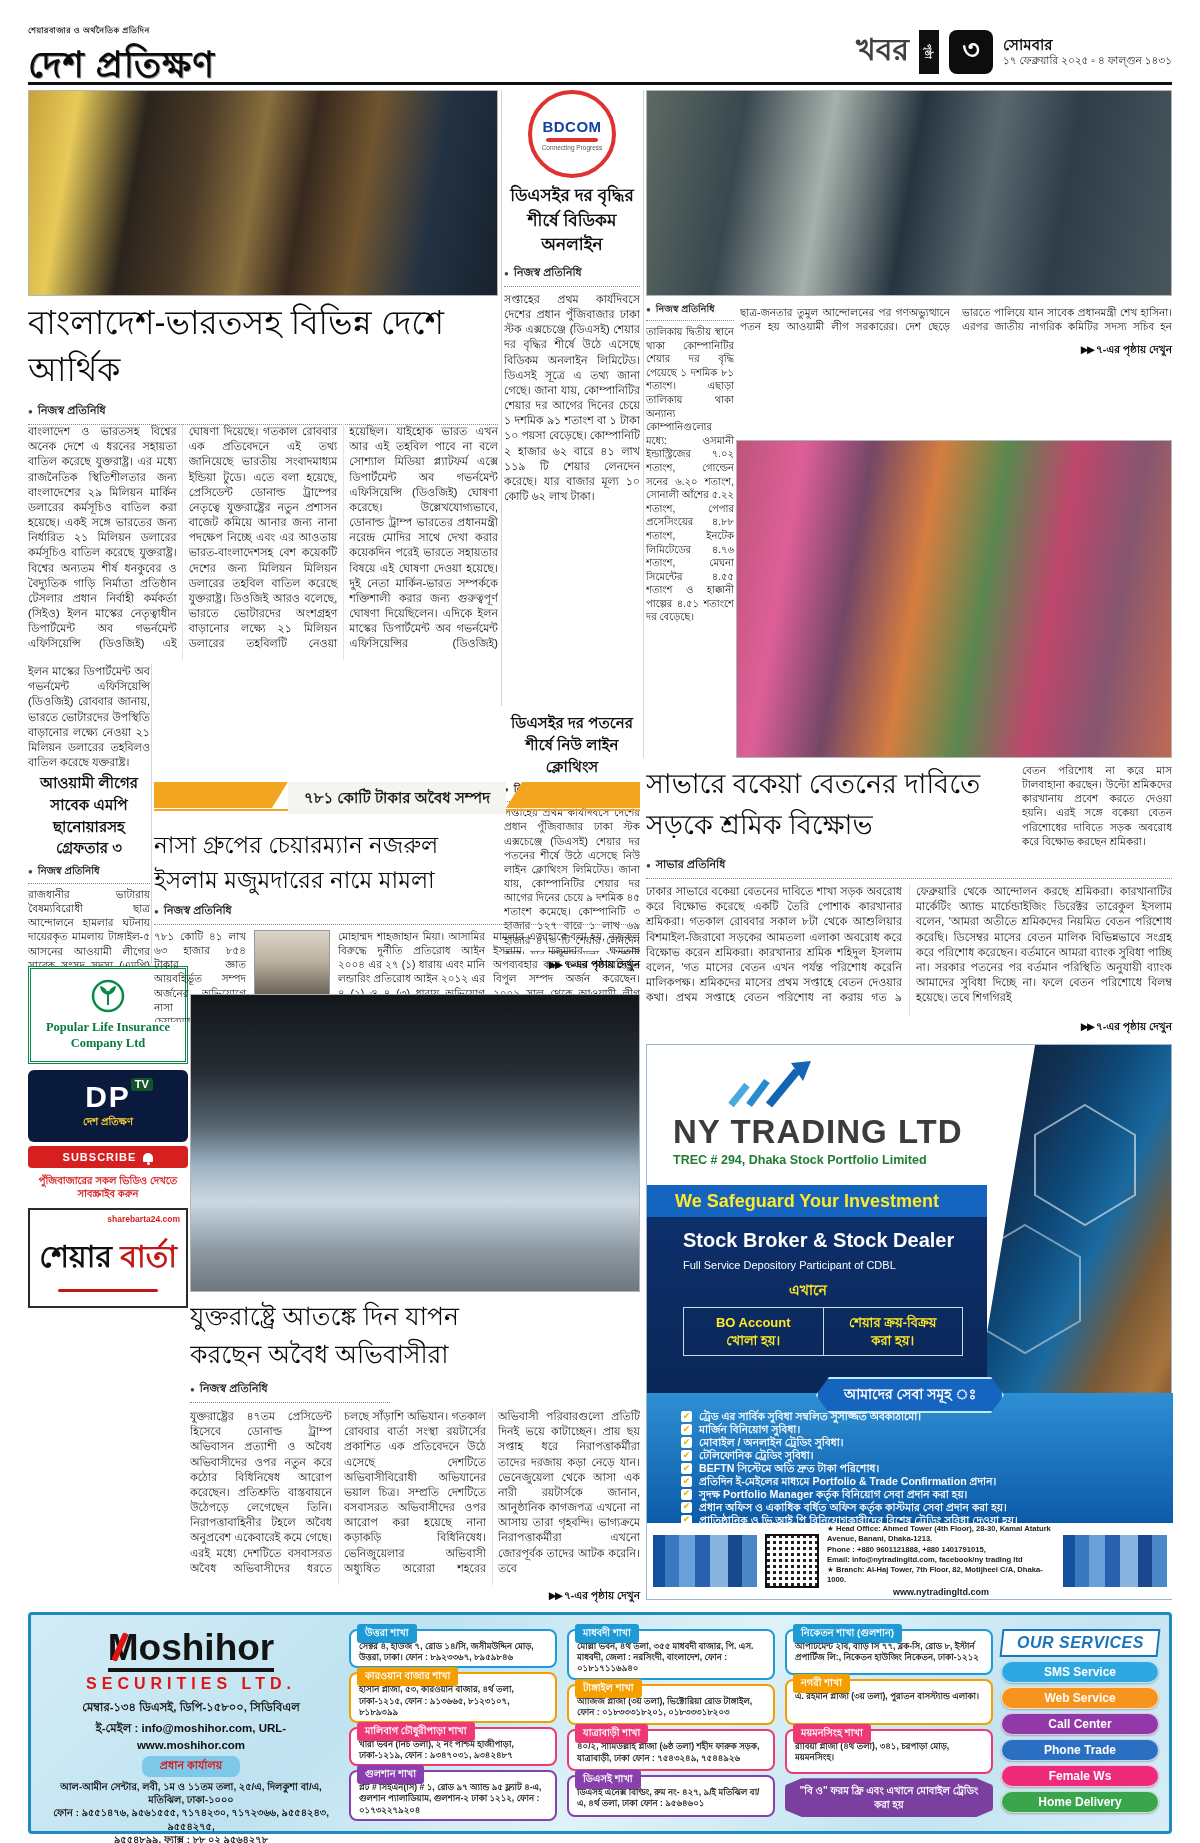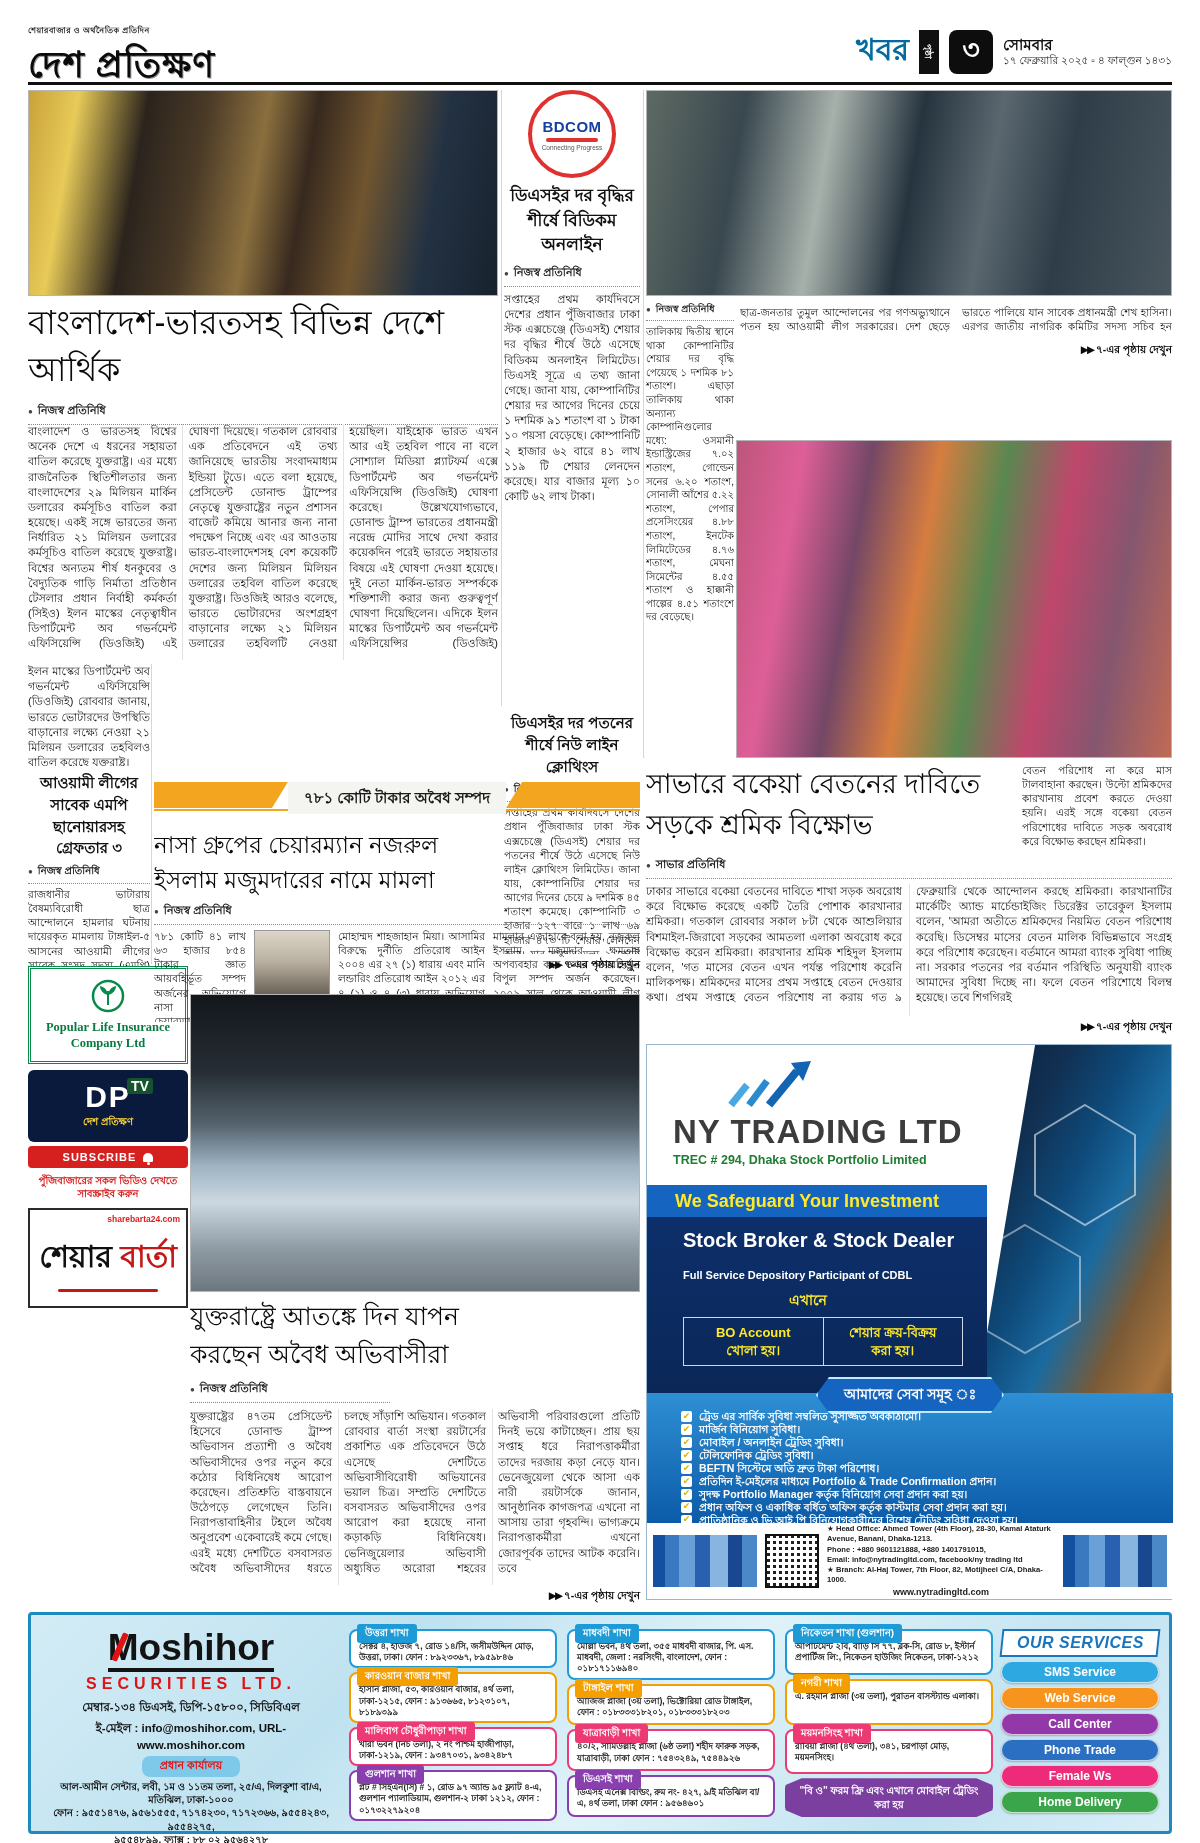--- a/index.html
+++ b/index.html
@@ -9,21 +9,21 @@
   .abs{position:absolute;}
   .photo{border:1px solid #b5b5b5;}
   .just{text-align:justify;}
   .clip{overflow:hidden;}
 
   
   .hdr{left:28px;top:24px;width:1144px;height:54px;}
   .tagline{font-size:8px;font-weight:700;color:#222;letter-spacing:.5px;}
   .mast{font-size:36px;font-weight:900;color:#0b0b0b;letter-spacing:1px;text-shadow:1px 1px 0 #999;}
   .hdr-right{position:absolute;right:0;top:2px;display:flex;align-items:center;gap:10px;}
-  .section-word{font-size:30px;font-weight:900;color:#0369a1;}
+  .section-word{font-size:30px;font-weight:900;color:#404040;}
   .page-ribbon{width:20px;height:44px;background:#101010;color:#fff;display:flex;align-items:center;justify-content:center;}
   .page-ribbon span{writing-mode:vertical-rl;font-size:9px;font-weight:700;}
   .page-num{width:44px;height:44px;background:#0d0d0d;border-radius:8px;color:#fff;display:flex;align-items:center;justify-content:center;font-size:27px;font-weight:900;}
   .date-block{line-height:1.25;}
   .date-day{font-size:15px;font-weight:800;}
   .date-line{font-size:10.5px;color:#222;}
   .hdr-rule{left:28px;top:82px;width:1144px;height:3px;background:#101010;}
 
   
   .byline{display:flex;align-items:center;gap:5px;font-size:11px;font-weight:800;color:#222;border-bottom:1px dotted #888;padding-bottom:3px;}
@@ -64,21 +64,21 @@
   .k-wing.r{clip-path:polygon(16px 0,100% 0,100% 100%,0 100%);}
   .k-center{background:#f4f4f1;padding:16px 16px;display:flex;align-items:center;font-size:15px;font-weight:900;color:#1a1a1a;white-space:nowrap;}
   .k-rule{height:2px;background:#f3a51f;margin-top:1px;}
   .nasa-hl{font-size:23px;line-height:1.5;}
 
   
   .pl-box{border:3px double #0a8a4a;background:#fff;display:flex;flex-direction:column;align-items:center;justify-content:center;gap:6px;padding:6px;}
   .pl-title{font-size:12.5px;font-weight:800;color:#0a7a42;text-align:center;line-height:1.3;font-family:"Liberation Serif","DejaVu Serif",serif;}
   .dp-box{background:#0a1a3c;border-radius:6px;display:flex;flex-direction:column;align-items:center;justify-content:center;gap:2px;}
   .dp-big{font-size:30px;font-weight:900;color:#fff;letter-spacing:2px;position:relative;line-height:1;}
-  .dp-tv{position:absolute;right:-22px;top:-4px;background:#14532d;color:#fff;font-size:14px;font-weight:800;padding:1px 4px;border-radius:3px;letter-spacing:0;}
+  .dp-tv{position:absolute;right:-22px;top:-4px;background:#14532d;color:#fff;font-size:11px;font-weight:800;padding:1px 4px;border-radius:3px;letter-spacing:0;}
   .dp-brand{font-size:10px;font-weight:800;color:#ffd83a;}
   .sub-btn{background:#d61f1f;border-radius:4px;color:#fff;display:flex;align-items:center;justify-content:center;gap:7px;font-size:11px;font-weight:800;letter-spacing:1px;}
   .bell{width:10px;height:9px;background:#fff;border-radius:5px 5px 1px 1px;position:relative;}
   .bell:after{content:"";position:absolute;left:3.5px;bottom:-3px;width:3px;height:3px;background:#fff;border-radius:50%;}
   .sub-cap{color:#d61f1f;font-size:10px;font-weight:800;text-align:center;line-height:1.3;}
   .sb-box{border:2px solid #2b2b2b;background:#fff;position:relative;display:flex;align-items:center;justify-content:center;}
   .sb-site{position:absolute;top:4px;right:6px;font-size:8.5px;font-weight:700;color:#d62222;}
   .sb-title{font-size:30px;font-weight:900;color:#101010;}
   .sb-title .red{color:#c21818;}
   .sb-swoosh{position:absolute;bottom:14px;left:18%;width:64%;height:3px;background:#c21818;border-radius:2px;}
@@ -86,21 +86,21 @@
   
   .ny{border:1px solid #9bb7cf;background:#fff;}
   .ny-photo{position:absolute;right:0;top:0;width:206px;height:420px;clip-path:polygon(34% 0,100% 0,100% 100%,0 100%);background:linear-gradient(115deg,#0a1c3a 0%,#113052 26%,#0e4a7a 42%,#1a6aa0 56%,#7a5a36 72%,#a8743d 86%,#5a3c22 100%);}
   .ny-top{position:absolute;left:0;top:0;width:340px;height:140px;padding:14px 0 0 26px;}
   .ny-brand{font-size:33px;font-weight:900;color:#3c3c3c;letter-spacing:1px;line-height:1;}
   .ny-trec{font-size:12.5px;font-weight:800;color:#1e7d32;margin-top:5px;}
   .ny-band{position:absolute;left:0;top:140px;width:340px;height:32px;background:#1565c0;display:flex;align-items:center;padding-left:28px;}
   .ny-band span{color:#ffe928;font-size:18px;font-weight:900;}
   .ny-navy{position:absolute;left:0;top:172px;width:340px;height:176px;background:linear-gradient(180deg,#0d2f6b,#0a2757);padding:12px 0 0 36px;color:#fff;}
   .ny-r1{font-size:20px;font-weight:900;}
-  .ny-r2{font-size:11px;font-weight:700;margin-top:17px;}
+  .ny-r2{font-size:11px;font-weight:400;margin-top:7px;}
   .ny-here{color:#ffe928;font-size:14px;font-weight:900;text-align:center;width:250px;margin-top:8px;}
   .ny-boxes{display:flex;margin-top:4px;width:280px;border:1px solid #cdd7e8;}
   .ny-box{flex:1;border-right:1px solid #cdd7e8;padding:6px 4px;text-align:center;color:#ffe928;font-weight:900;font-size:13px;line-height:1.35;}
   .ny-box:last-child{border-right:none;}
   .ny-services{position:absolute;left:0;top:348px;width:526px;height:130px;background:linear-gradient(180deg,#2e8fd4,#0c5ba8);padding:6px 0 0 0;}
   .ny-hex{position:absolute;left:50%;top:-16px;transform:translateX(-50%);background:#1565c0;border:2px solid #bfeaff;color:#fff;font-size:14px;font-weight:900;padding:4px 26px;clip-path:polygon(7% 0,93% 0,100% 50%,93% 100%,7% 100%,0 50%);white-space:nowrap;}
   .ny-list{margin-top:12px;padding-left:34px;}
   .ny-item{display:flex;align-items:center;gap:7px;color:#fff;font-size:10.6px;font-weight:800;line-height:1.08;margin-bottom:1.5px;}
   .chk{flex:0 0 auto;width:11px;height:11px;background:#fff;border-radius:2px;color:#d9b500;font-size:9px;font-weight:900;display:flex;align-items:center;justify-content:center;}
   .ny-foot{position:absolute;left:0;top:478px;width:526px;height:76px;background:#fff;display:flex;align-items:center;gap:8px;padding:0 6px;}

